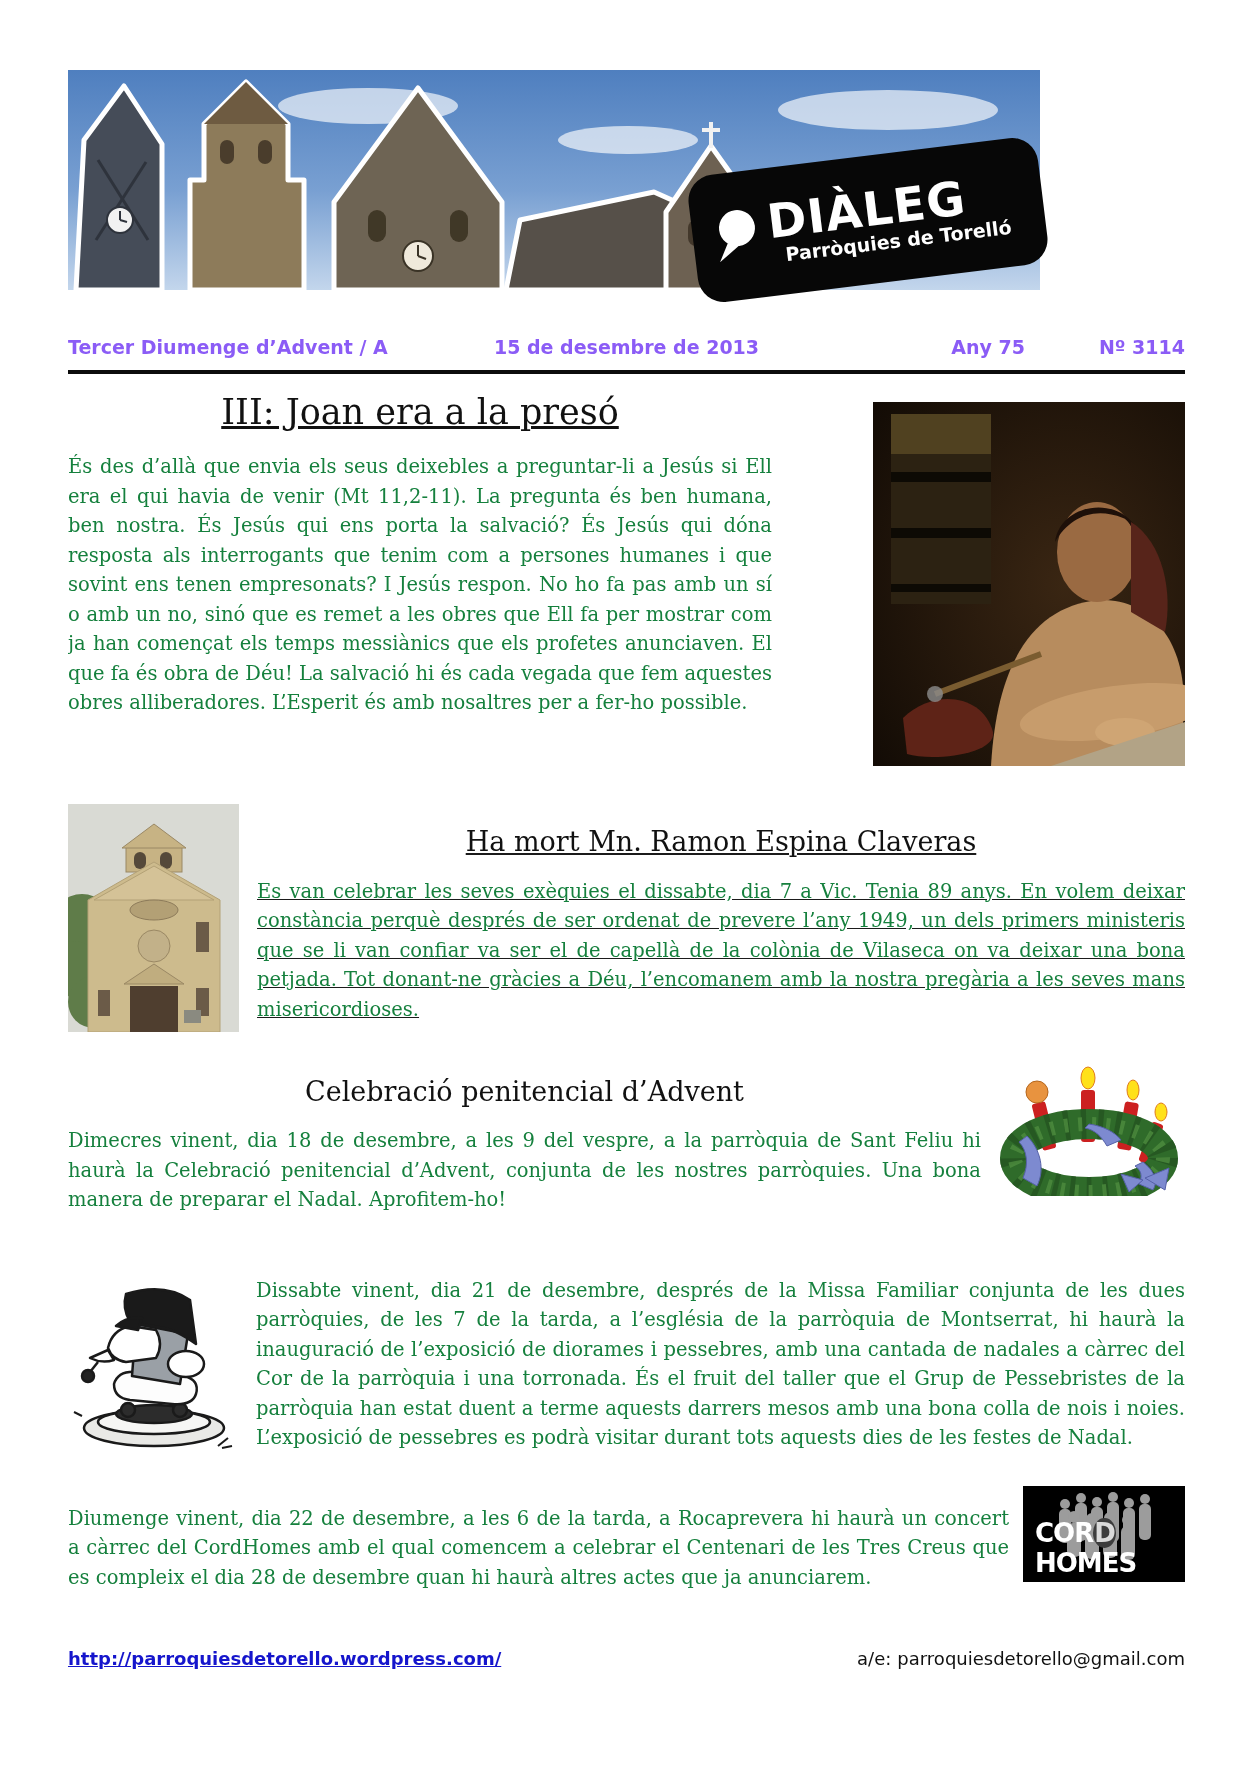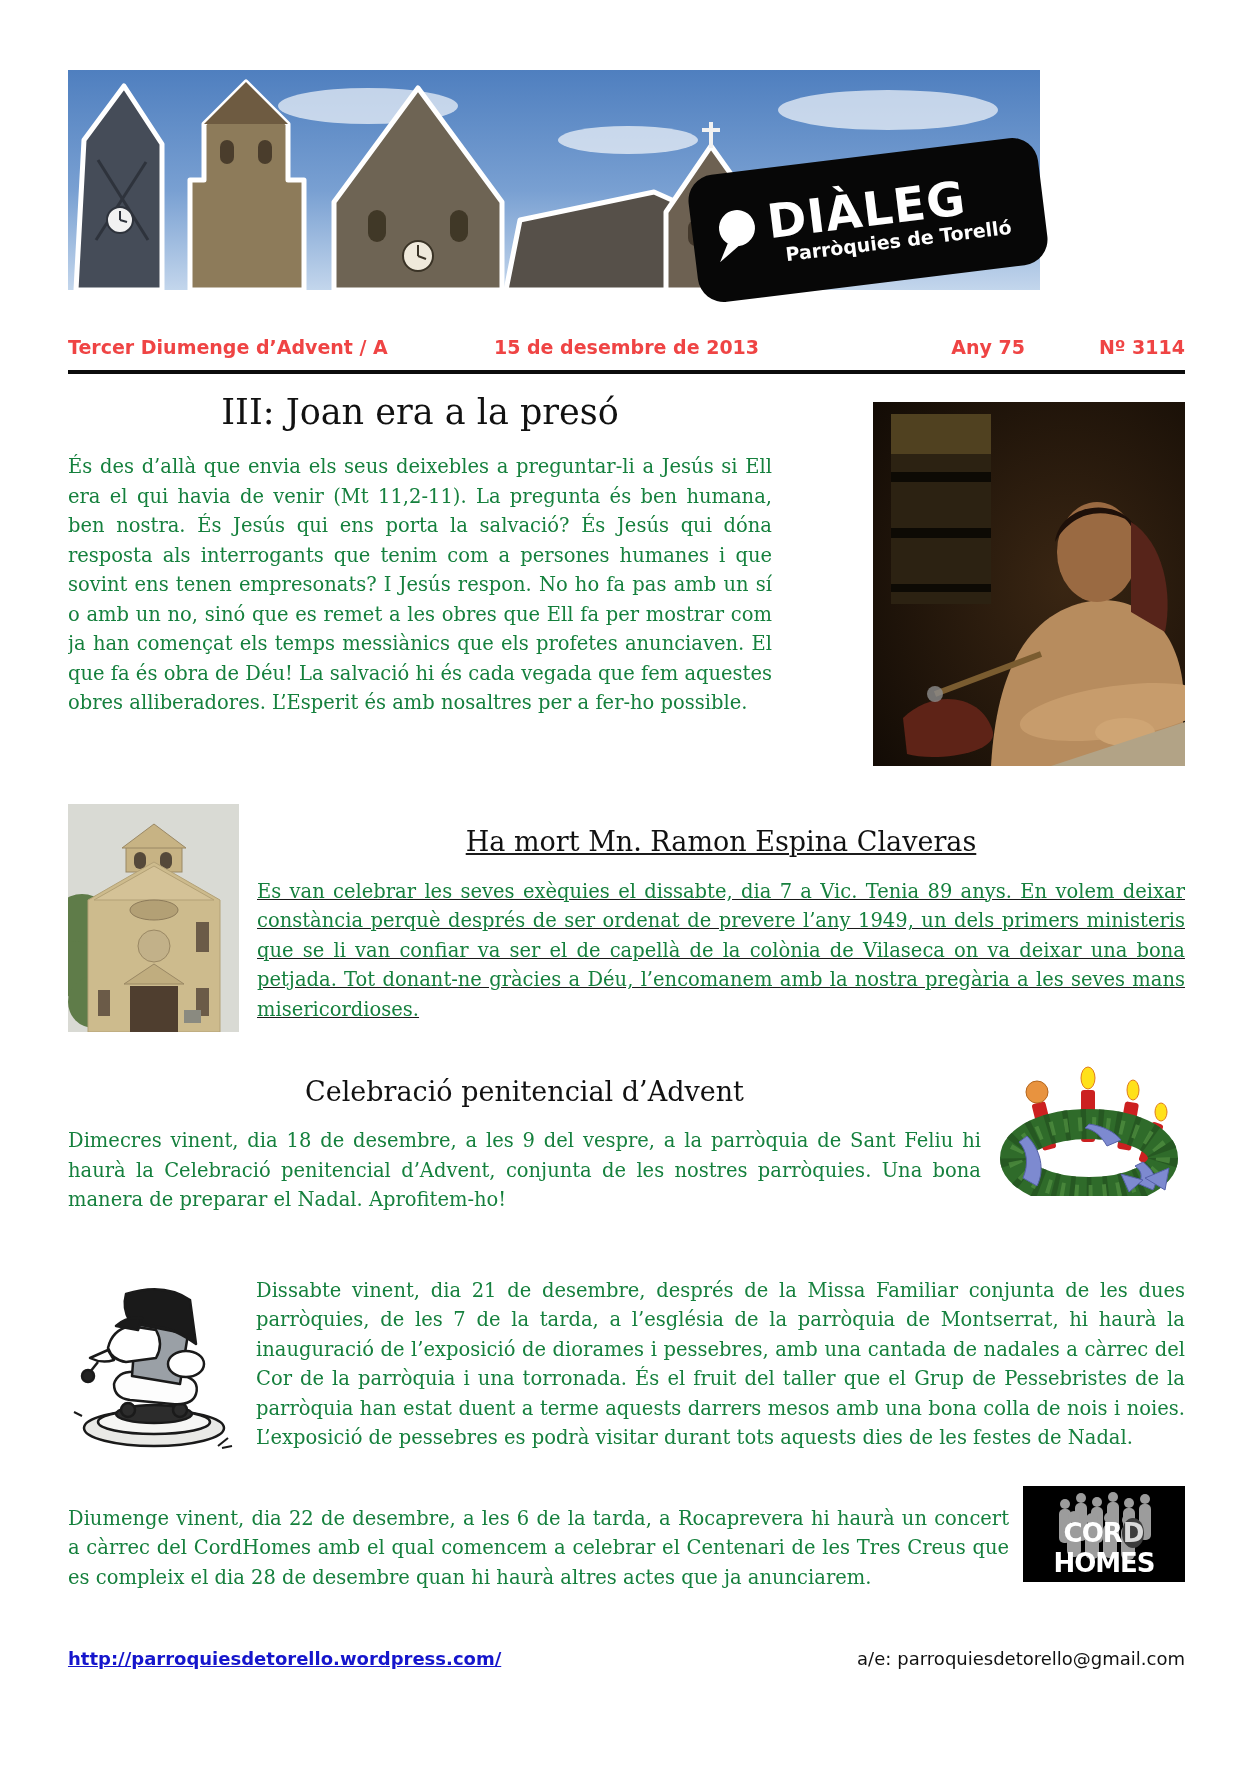--- a/index.html
+++ b/index.html
@@ -15,54 +15,54 @@
     display:flex; align-items:center; gap:10px; padding:8px 20px; box-sizing:border-box;
     color:#fff; font-family:"DejaVu Sans", sans-serif;
   }
   .logo-texts { display:flex; flex-direction:column; line-height:1; }
   .logo-title { font-size:47px; font-weight:bold; letter-spacing:1px; }
   .logo-sub   { font-size:19px; font-weight:bold; margin-top:2px; padding-left:14px; }
 
   
   .infobar {
     display:flex; align-items:baseline; margin:46px 64px 0 68px;
-    font-family:"DejaVu Sans", sans-serif; font-weight:bold; font-size:19px; color:#ef4444;
+    font-family:"DejaVu Sans", sans-serif; font-weight:bold; font-size:19px; color:#8b5cf6;
     padding-bottom:12px; border-bottom:4px solid #0c0c0c;
   }
   .infobar .col-left  { flex:1; text-align:left; }
   .infobar .col-mid   { flex:0 0 auto; white-space:nowrap; }
   .infobar .col-right { flex:1; display:flex; justify-content:flex-end; gap:74px; }
 
   
   .article { margin:0 64px 0 68px; overflow:hidden; }
   .atitle  { text-align:center; font-size:27px; font-weight:normal; margin:30px 0 14px; color:#111; }
   .abody   { font-size:19.5px; line-height:29.5px; text-align:justify; color:#15803d; }
 
   .a1 { position:relative; min-height:412px; margin-top:0; }
-  .a1 .atitle { width:704px; font-size:35px; margin:18px 0 20px; }
+  .a1 .atitle { width:704px; font-size:35px; margin:18px 0 20px;text-decoration:underline; }
   .a1 .abody  { width:704px; }
   .a1 .painting { position:absolute; right:0; top:28px; width:312px; height:364px; }
 
   .a2 { margin-top:16px;text-decoration:underline; }
   .a2 .church-photo { float:left; width:171px; height:228px; margin:2px 18px 4px 0; }
   .a2 .atitle { margin-top:24px; }
 
   .a3 { margin-top:16px; }
   .a3 .wreath { float:right; width:192px; height:130px; margin:6px 0 4px 12px; }
   .a3 .atitle { margin-top:16px; }
 
   .a4 { margin-top:22px; }
   .a4 .caganer { float:left; width:172px; height:192px; margin:10px 16px 0 0; }
   .a4 .atitle { margin-top:26px; margin-bottom:20px; }
 
   .a5 { margin-top:12px; }
   .a5 .chlogo { float:right; width:162px; height:96px; margin:2px 0 8px 14px;
                 position:relative; background:#000; }
   .a5 .chlogo svg { position:absolute; left:0; top:0; }
-  .a5 .chtext { position:absolute; left:0; bottom:4px; width:100%; text-align:center;
+  .a5 .chtext { position:absolute; left:12px; bottom:4px; width:100%; text-align:left;
                 font-family:"DejaVu Sans", sans-serif; font-weight:bold; font-size:26px;
                 color:#fff; letter-spacing:-1px; }
   .a5 .chtext .d-circle { display:inline-block; background:#3c3c3c; color:#d9d9d9;
                 border-radius:50%; padding:0 1px; }
   .a5 .atitle { margin-top:20px; margin-bottom:18px; }
 
   
   .footer { display:flex; justify-content:space-between; align-items:baseline;
             margin:36px 64px 0 68px; font-family:"DejaVu Sans", sans-serif; font-size:18px; }
   .footer a { color:#1515cc; font-weight:bold; text-decoration:underline; }

